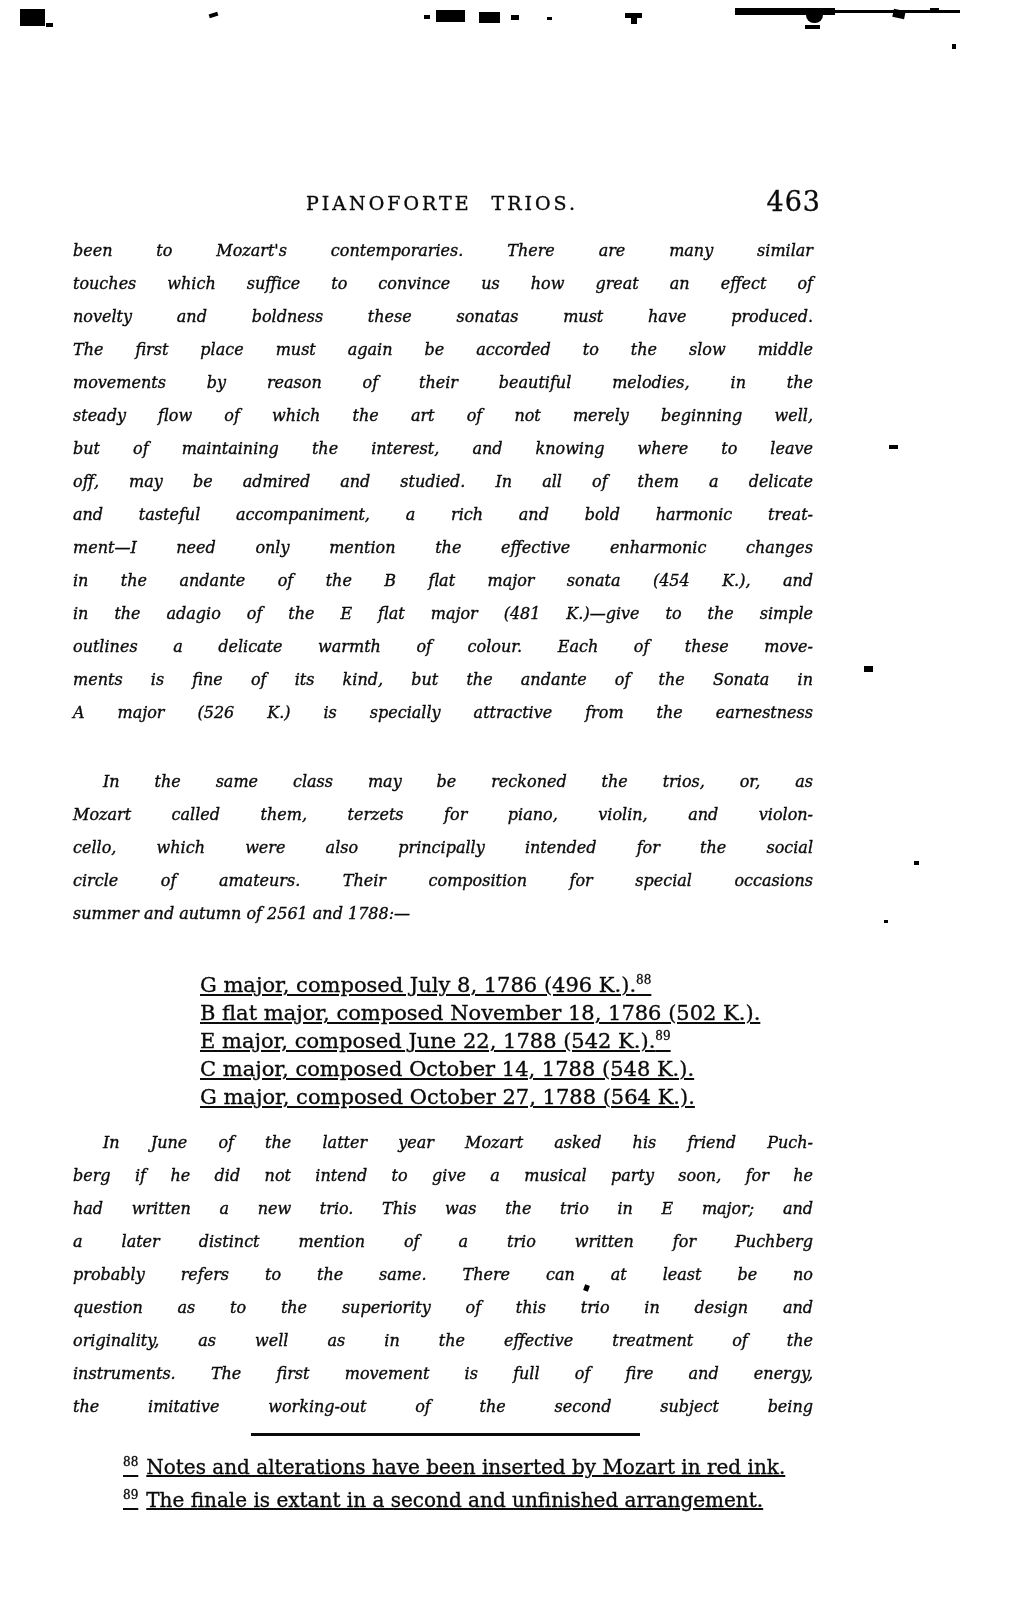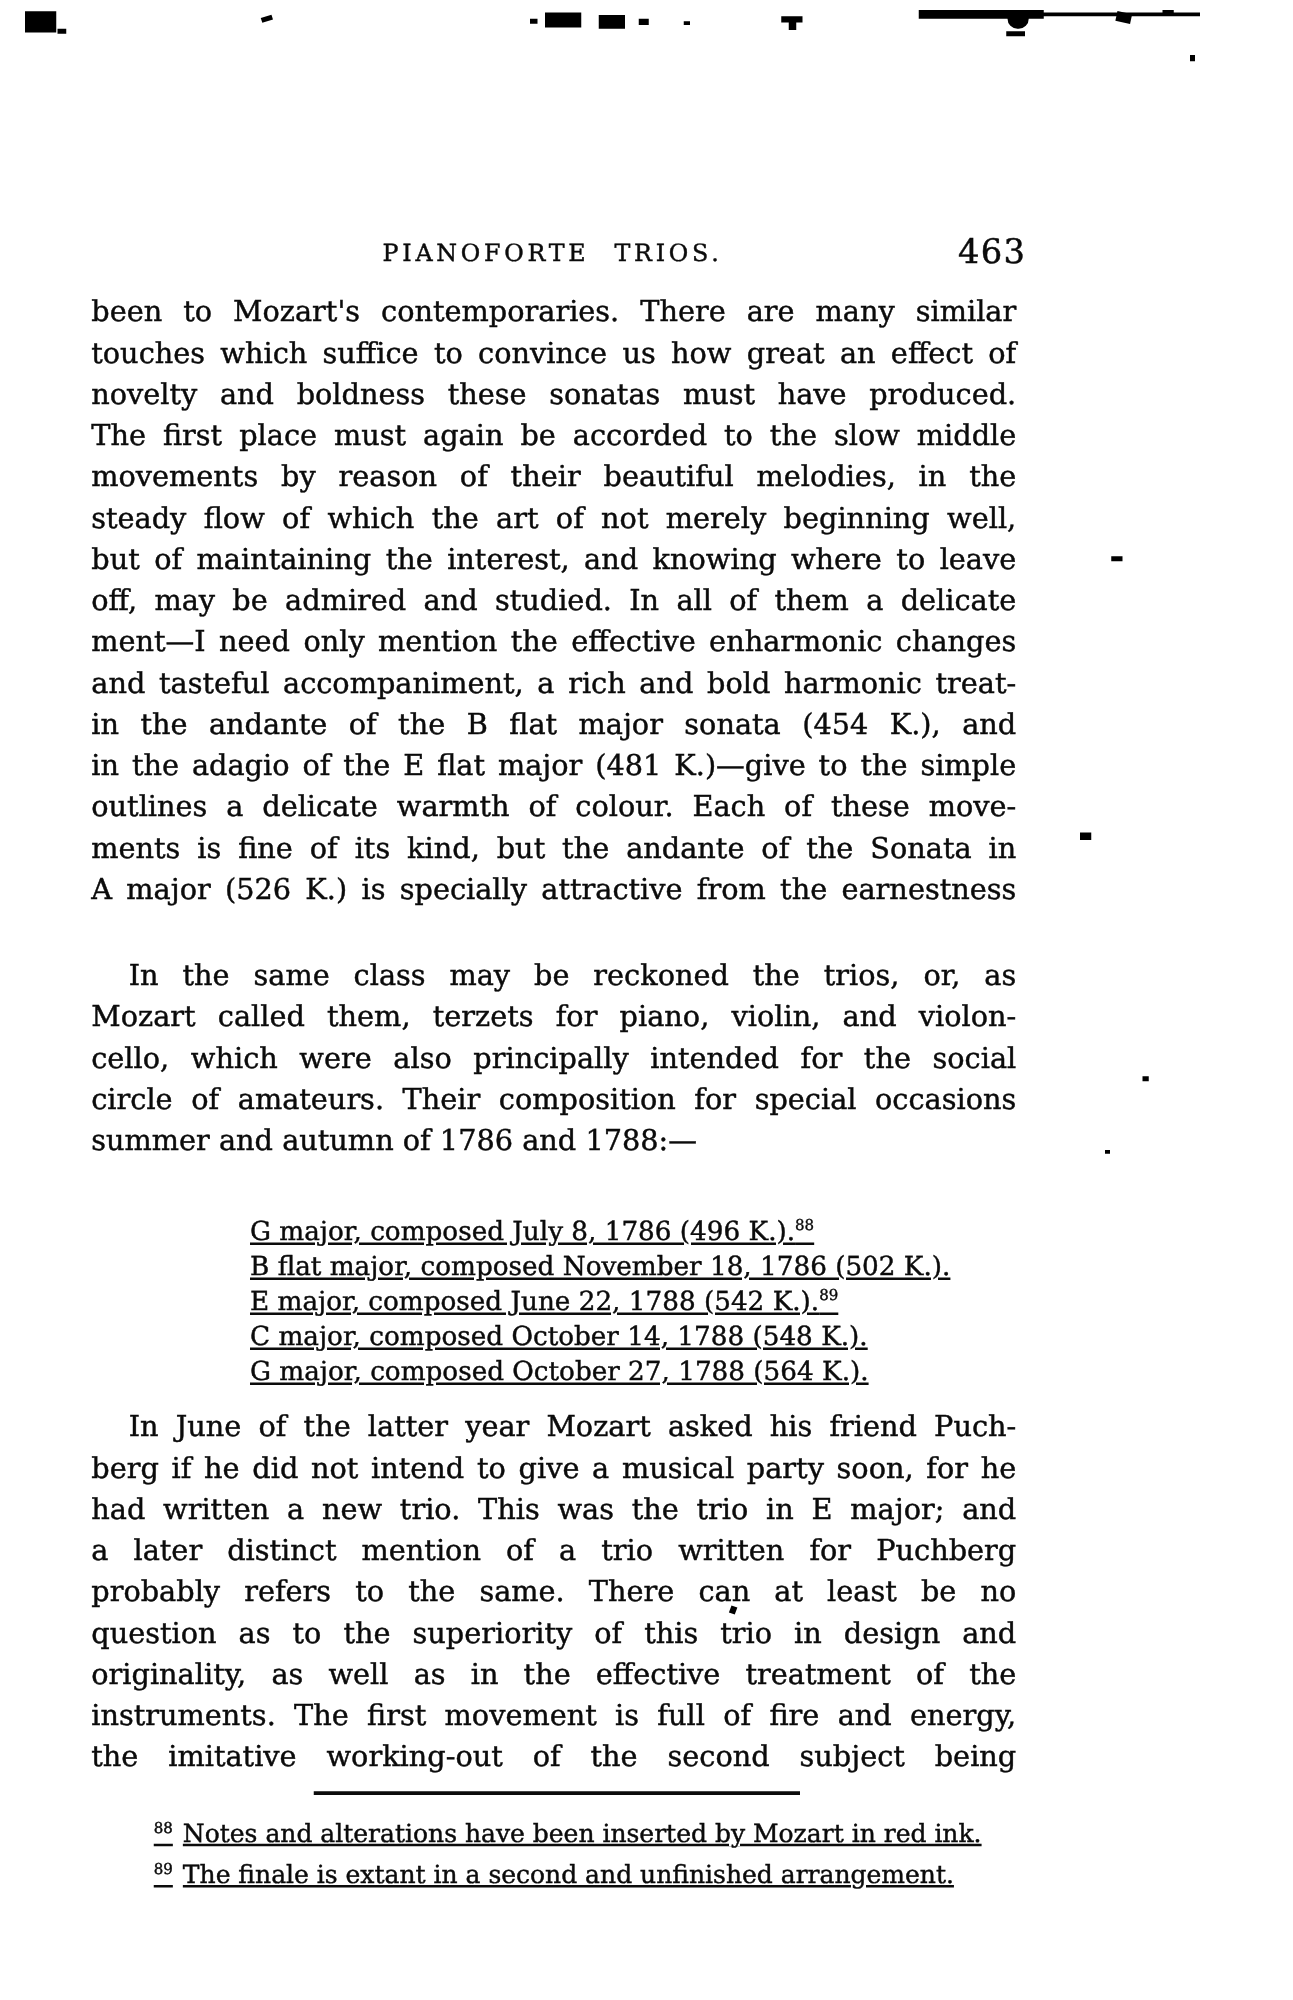--- a/index.html
+++ b/index.html
@@ -20,23 +20,23 @@
     text-align:center;
     font-size:19px;letter-spacing:3px;word-spacing:11px;
   }
   .page-number{
     position:absolute;right:0;top:-2px;
     font-size:27px;letter-spacing:1px;
   }
   
   .textblock{position:absolute;left:73px;width:740px;}
   .line{
-    font-size:23px;height:33px;line-height:33px;
+    font-size:16px;height:33px;line-height:33px;
     text-align:justify;text-align-last:justify;
-    white-space:normal;overflow:visible;
+    white-space:normal;overflow:visible;font-style:italic;
   }
   .line.endpara{text-align-last:left;}
   .line.indent{padding-left:30px;}
   #para1{top:234px;}
   #para2{top:765px;}
   #para3{top:1126px;}
   
   #triolist{top:966px;left:200px;width:620px;text-decoration:underline;}
   .list-line{
     font-size:21px;height:28px;line-height:28px;
@@ -91,35 +91,35 @@
 
   <div class="textblock" id="para1">
     <div class="line">been to Mozart's contemporaries. There are many similar</div>
     <div class="line">touches which suffice to convince us how great an effect of</div>
     <div class="line">novelty and boldness these sonatas must have produced.</div>
     <div class="line">The first place must again be accorded to the slow middle</div>
     <div class="line">movements by reason of their beautiful melodies, in the</div>
     <div class="line">steady flow of which the art of not merely beginning well,</div>
     <div class="line">but of maintaining the interest, and knowing where to leave</div>
     <div class="line">off, may be admired and studied. In all of them a delicate</div>
+    <div class="line">and tasteful accompaniment, a rich and bold harmonic treat-</div>
     <div class="line">ment—I need only mention the effective enharmonic changes</div>
-    <div class="line">and tasteful accompaniment, a rich and bold harmonic treat-</div>
     <div class="line">in the andante of the B flat major sonata (454 K.), and</div>
     <div class="line">in the adagio of the E flat major (481 K.)—give to the simple</div>
     <div class="line">outlines a delicate warmth of colour. Each of these move-</div>
     <div class="line">ments is fine of its kind, but the andante of the Sonata in</div>
     <div class="line">A major (526 K.) is specially attractive from the earnestness</div>
   </div>
 
   <div class="textblock" id="para2">
     <div class="line indent">In the same class may be reckoned the trios, or, as</div>
     <div class="line">Mozart called them, terzets for piano, violin, and violon-</div>
     <div class="line">cello, which were also principally intended for the social</div>
     <div class="line">circle of amateurs. Their composition for special occasions</div>
-    <div class="line endpara">summer and autumn of 1786 and 1788:—</div>
+    <div class="line endpara">summer and autumn of 2561 and 1788:—</div>
   </div>
 
   <div class="textblock" id="triolist">
     <div class="list-line"><span>G major, composed July 8, 1786 (496 K.).</span><sup>88</sup></div>
     <div class="list-line"><span>B flat major, composed November 18, 1786 (502 K.).</span><sup></sup></div>
     <div class="list-line"><span>E major, composed June 22, 1788 (542 K.).</span><sup>89</sup></div>
     <div class="list-line"><span>C major, composed October 14, 1788 (548 K.).</span><sup></sup></div>
     <div class="list-line"><span>G major, composed October 27, 1788 (564 K.).</span><sup></sup></div>
   </div>
 

